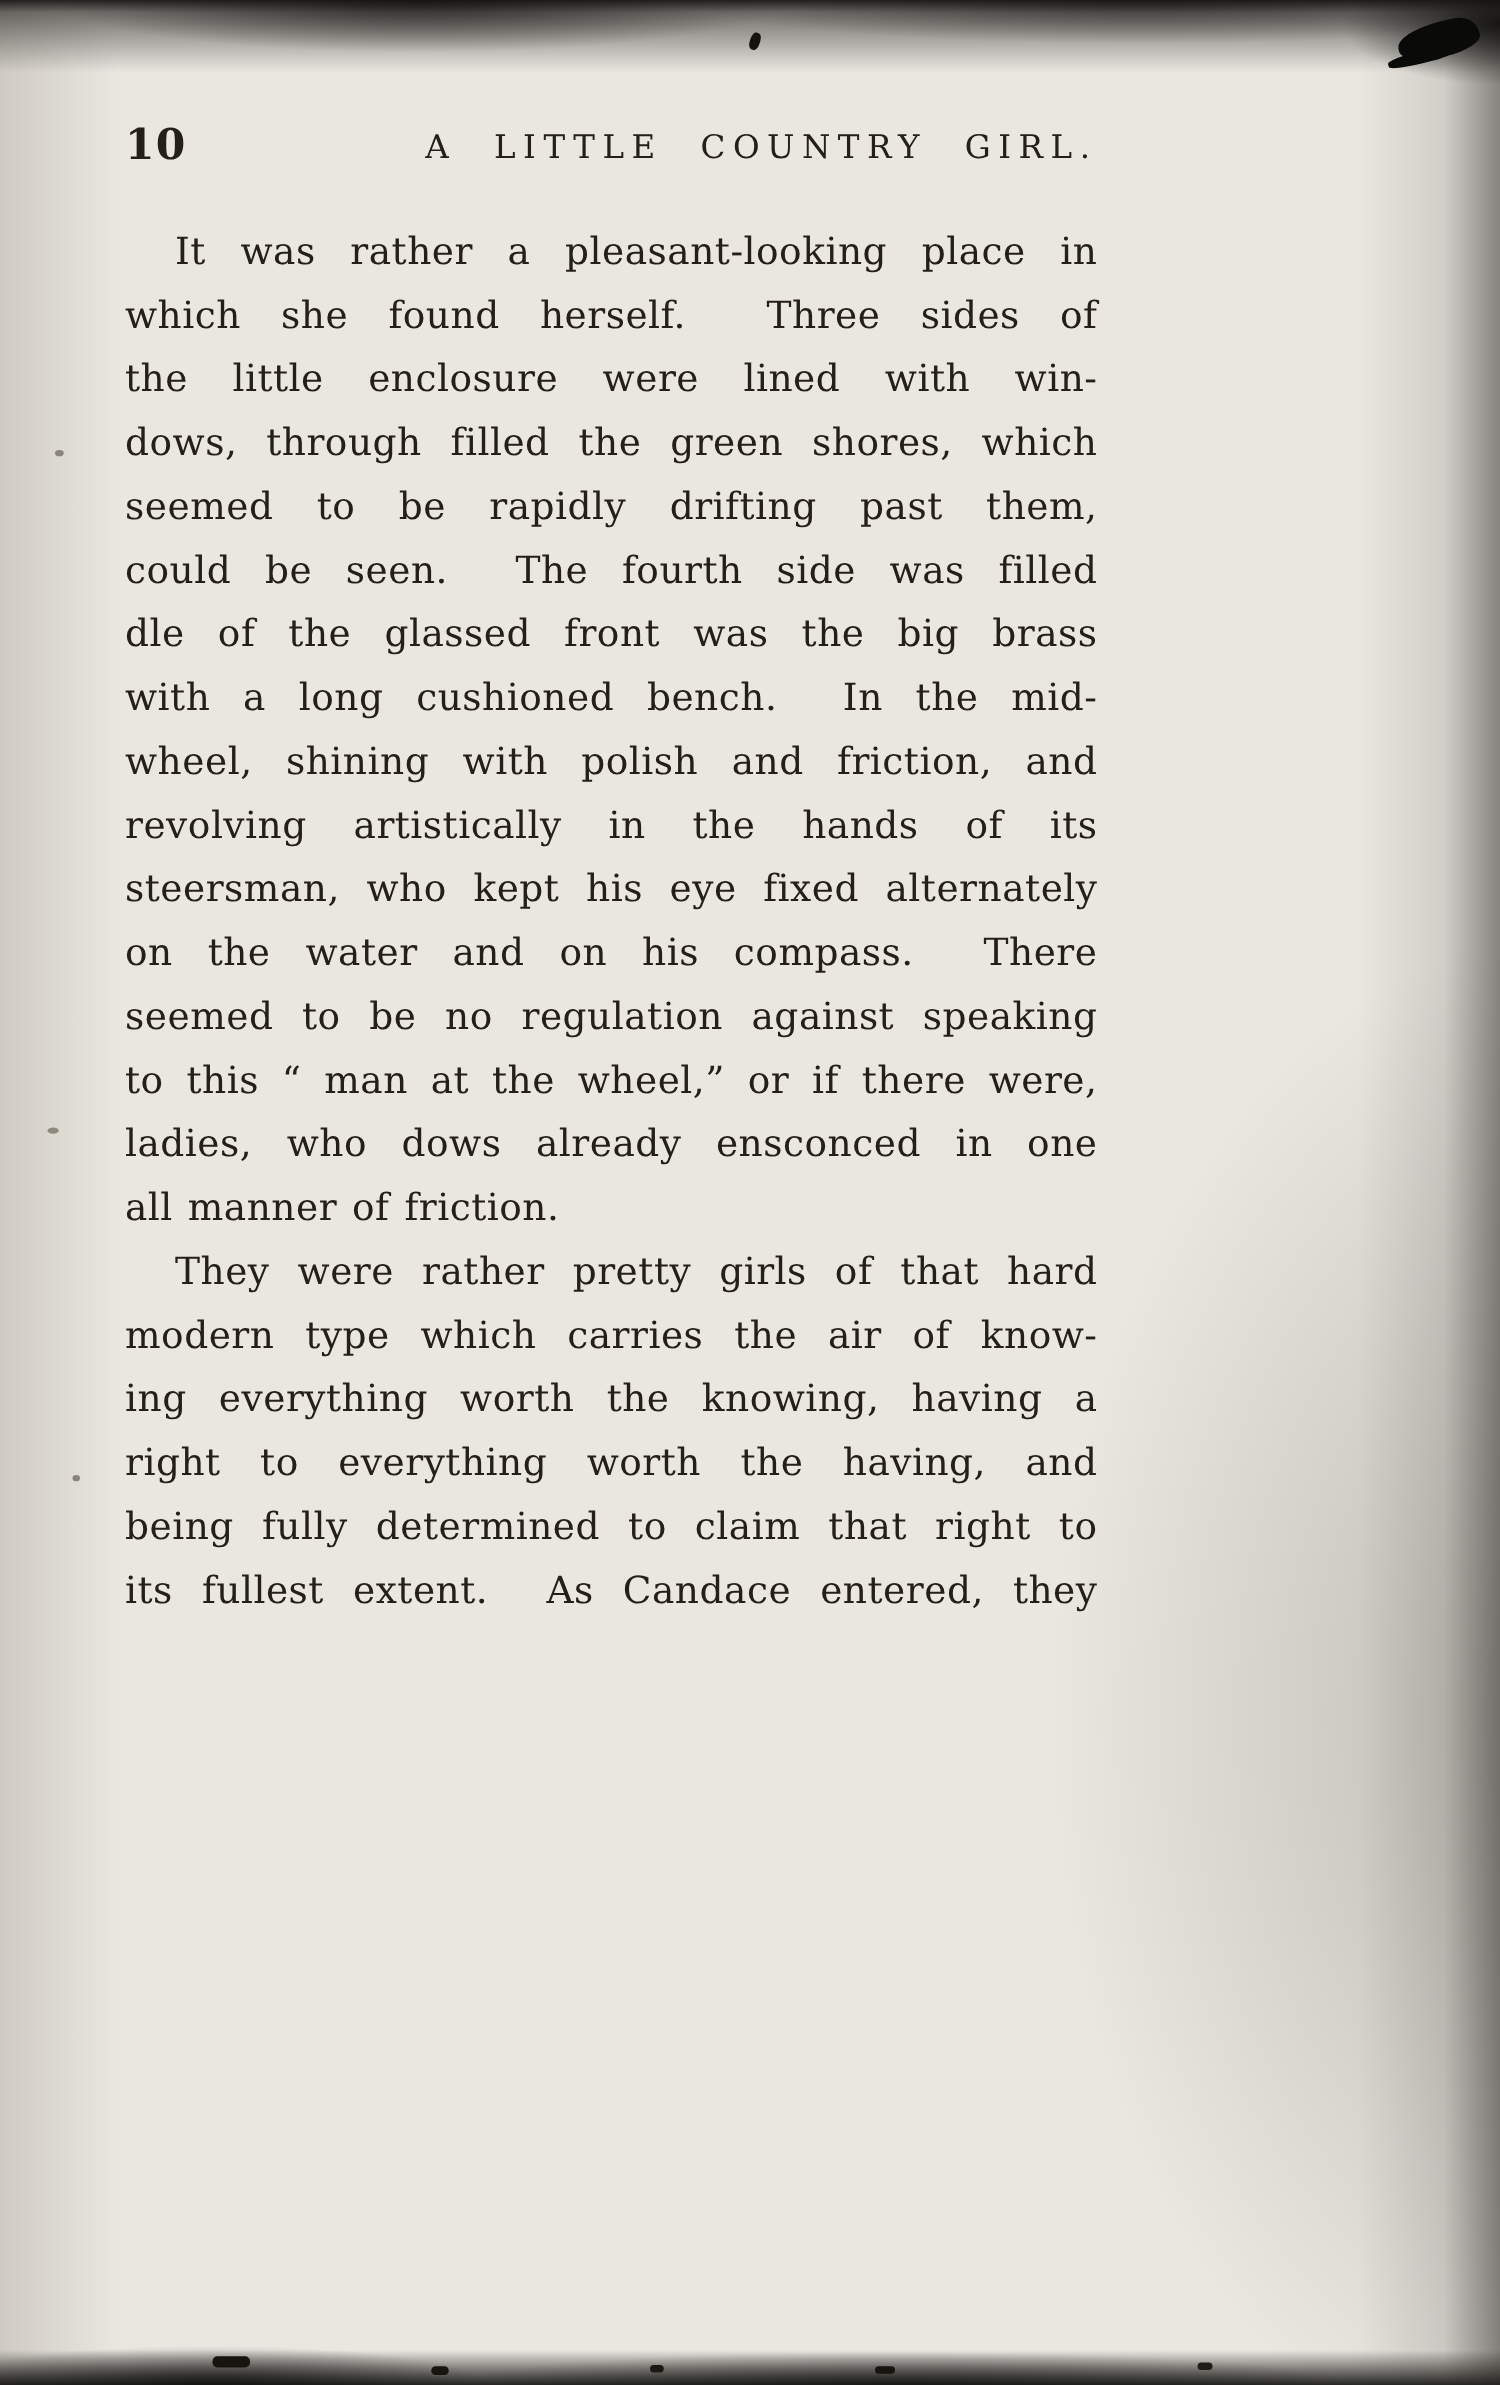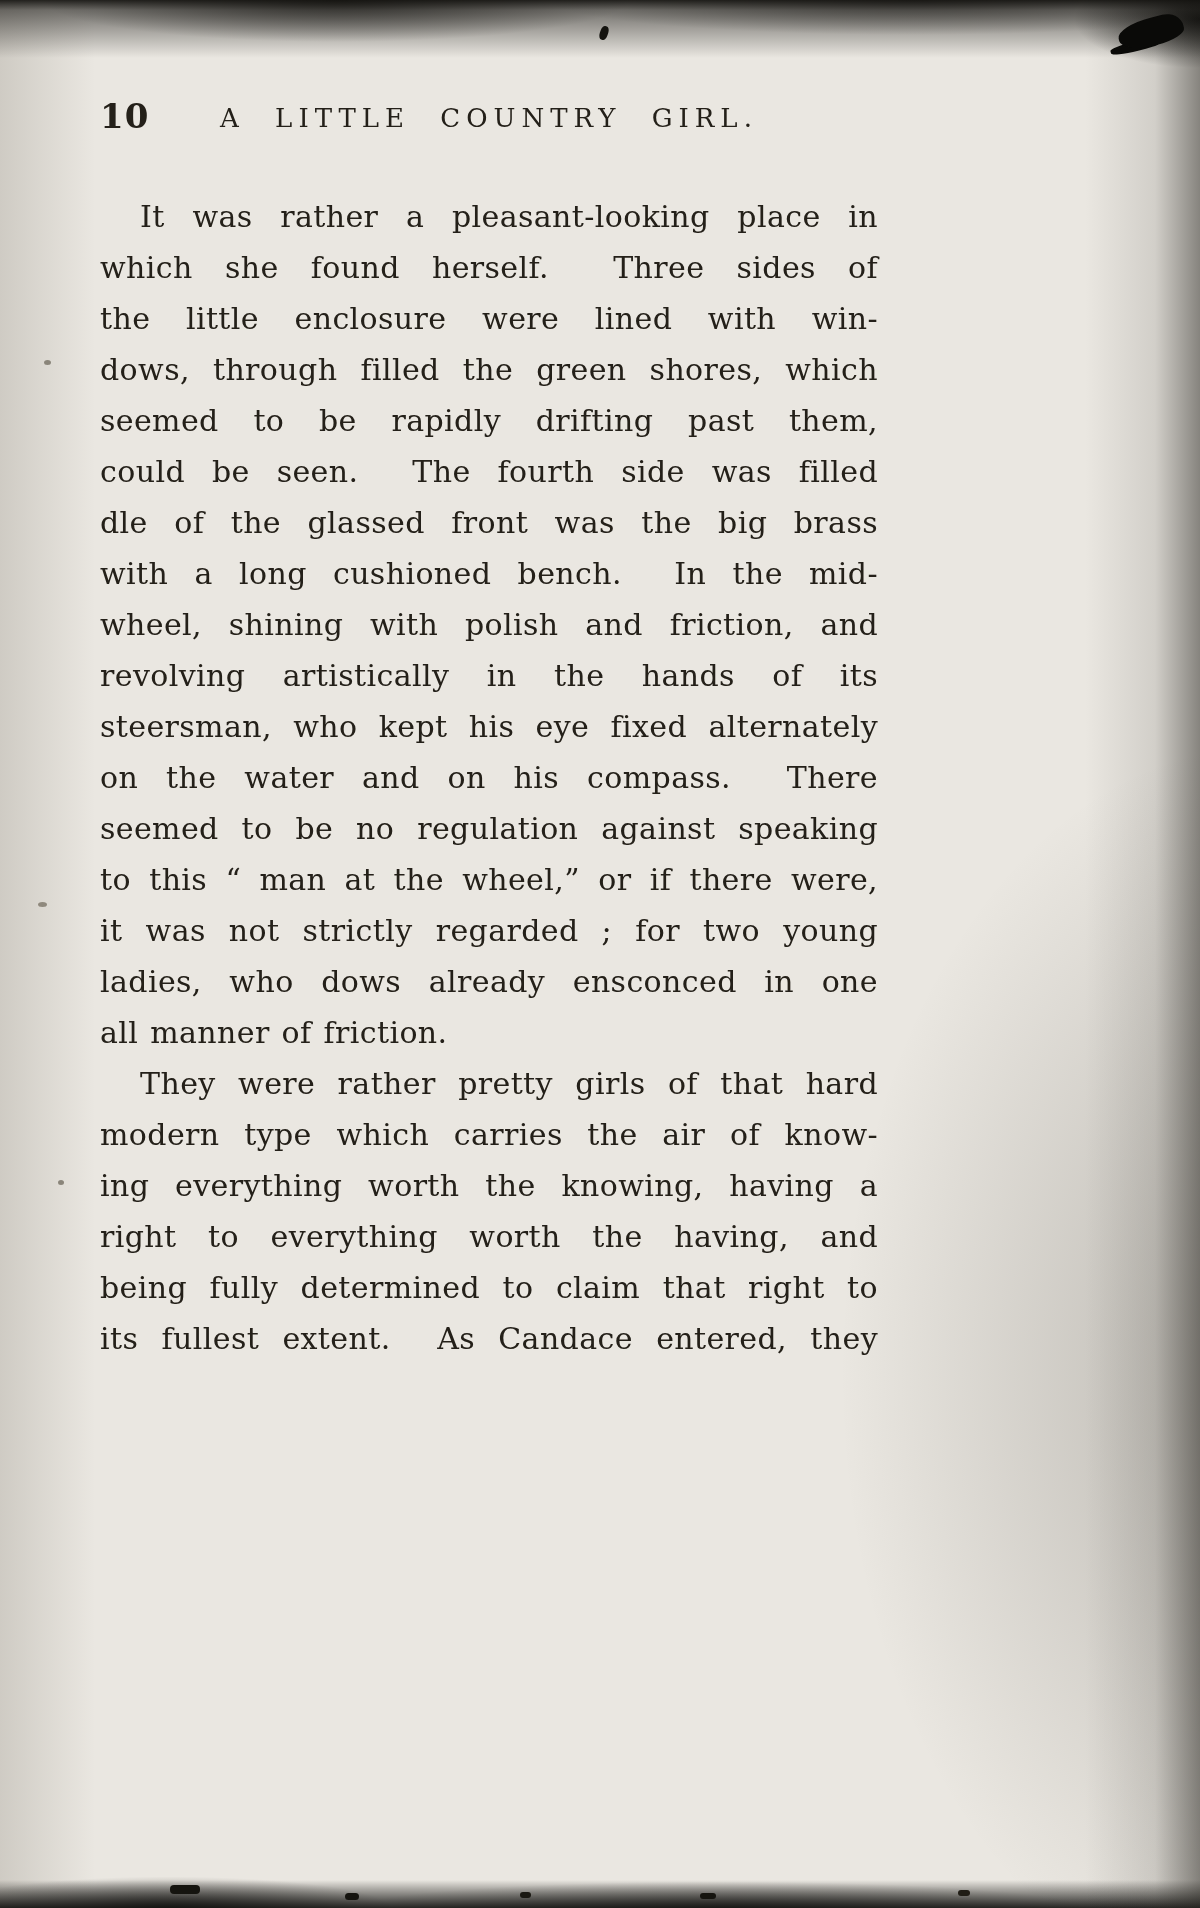--- a/index.html
+++ b/index.html
@@ -40,33 +40,32 @@
     top: 0;
     font-size: 34px;
     font-weight: bold;
     letter-spacing: 1px;
     text-align: center;
   }
   .running-title {
     display: block;
     width: 100%;
     padding-top: 7px;
-    text-align: center;
+    text-align: right;
     font-size: 26px;
     letter-spacing: 6px;
     word-spacing: 16px;
   }
 
   .text-block {
     position: absolute;
     top: 176px;
     left: 100px;
     width: 778px;
     font-size: 30px;
-    margin-top: 15px;
   }
   .paragraph { margin: 0; }
   .line {
     height: 51px;
     line-height: 51px;
     text-align: justify;
     text-align-last: justify;
     letter-spacing: 0.4px;
     word-spacing: 2px;
     white-space: pre-wrap;
@@ -115,21 +114,20 @@
         <div class="line">seemed to be rapidly drifting past them,</div>
         <div class="line">could be seen.  The fourth side was filled</div>
         <div class="line">dle of the glassed front was the big brass</div>
         <div class="line">with a long cushioned bench.  In the mid-</div>
         <div class="line">wheel, shining with polish and friction, and</div>
         <div class="line">revolving artistically in the hands of its</div>
         <div class="line">steersman, who kept his eye fixed alternately</div>
         <div class="line">on the water and on his compass.  There</div>
         <div class="line">seemed to be no regulation against speaking</div>
         <div class="line">to this “ man at the wheel,” or if there were,</div>
-        <div class="line">it was not strictly regarded ; for two young</div>
         <div class="line">ladies, who dows already ensconced in one</div>
         <div class="line last">all manner of friction.</div>
       </div>
       <div class="paragraph">
         <div class="line indent">They were rather pretty girls of that hard</div>
         <div class="line">modern type which carries the air of know-</div>
         <div class="line">ing everything worth the knowing, having a</div>
         <div class="line">right to everything worth the having, and</div>
         <div class="line">being fully determined to claim that right to</div>
         <div class="line">its fullest extent.  As Candace entered, they</div>

